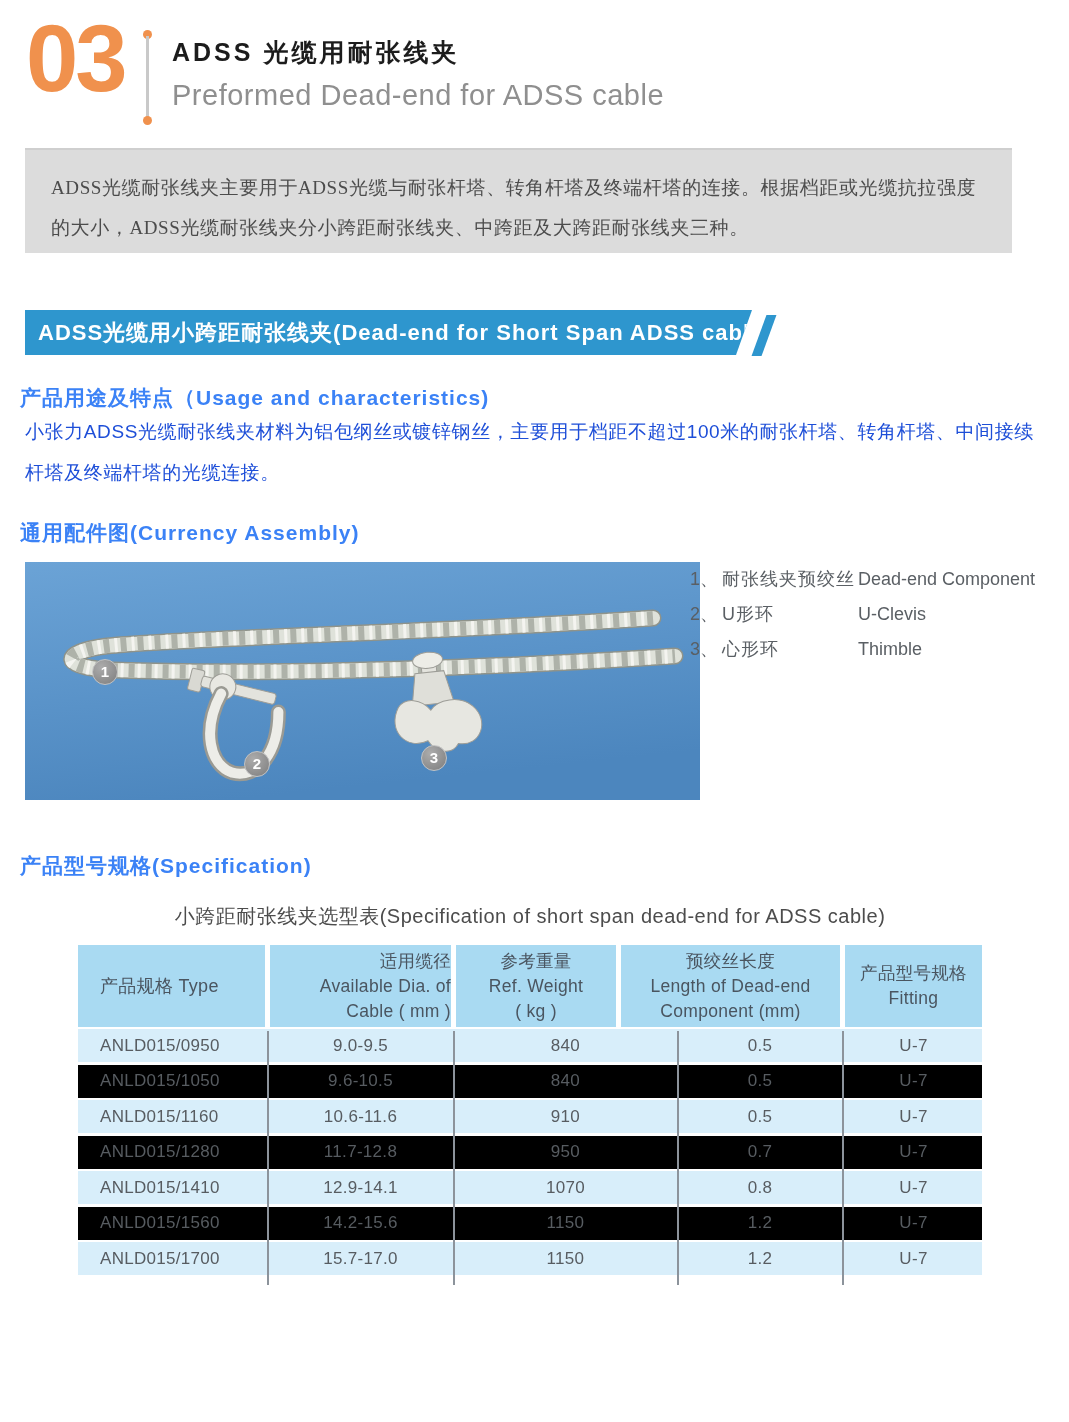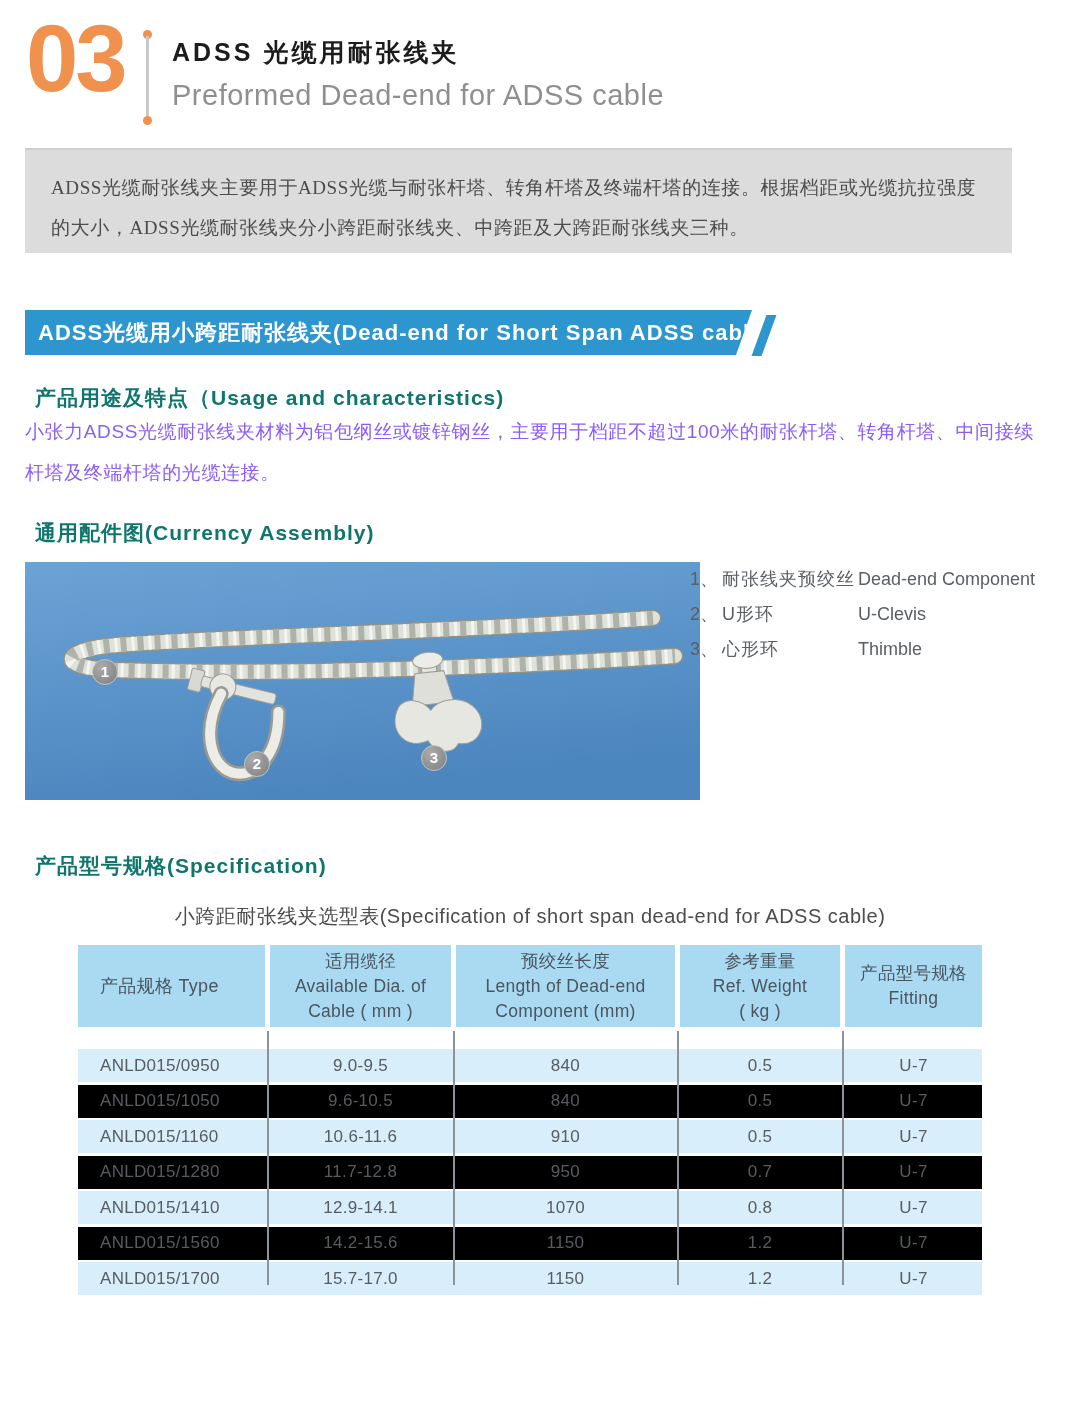--- a/index.html
+++ b/index.html
@@ -21,26 +21,26 @@
                background:#DCDCDC; border-top:2px solid #CFCFCF; box-sizing:border-box; padding:18px 26px 0; }
   .intro-text { font-size:19px; line-height:2.1; color:#4c4c4c; letter-spacing:0.6px;font-family:Liberation Serif, serif; }
   
   .banner { position:absolute; left:25px; top:310px; width:727px; height:45px; background:#2E96CE;
             clip-path:polygon(0 0,100% 0,calc(100% - 16px) 100%,0 100%);
             color:#ffffff; font-size:22px; font-weight:700; line-height:45px;
             padding-left:13px; box-sizing:border-box; letter-spacing:1px; white-space:nowrap; }
   .banner-tail { position:absolute; left:759px; top:315px; width:10px; height:41px;
                  background:#2E96CE; transform:skewX(-20deg); }
   
-  .h-orange { position:absolute; left:35px; font-size:21px; font-weight:700; color:#0f766e; letter-spacing:1px; }
+  .h-orange { position:absolute; left:20px; font-size:21px; font-weight:700; color:#3b82f6; letter-spacing:1px; }
   #usage-heading { top:384px; }
   #assembly-heading { top:519px; }
   #spec-heading { top:852px; }
   .body-text { position:absolute; left:25px; top:412px; width:1016px; font-size:19px;
-               line-height:2.15; color:#8b5cf6; letter-spacing:0.6px; }
+               line-height:2.15; color:#1d4ed8; letter-spacing:0.6px; }
   
   .photo { position:absolute; left:25px; top:562px; width:675px; height:238px; display:block; }
   .marker { position:absolute; width:26px; height:26px; border-radius:50%;
             background:radial-gradient(circle at 35% 30%, #ACACAC, #7D7D7D);
             border:1px solid #C3C3C3; box-sizing:border-box;
             color:#ffffff; font-size:15px; font-weight:700; text-align:center; line-height:24px; }
   #marker-1 { left:92px;  top:659px; }
   #marker-2 { left:244px; top:751px; }
   #marker-3 { left:421px; top:745px; }
   
@@ -53,22 +53,22 @@
   
   .table-title { position:absolute; left:78px; top:903px; width:904px; text-align:center;
                  font-size:20px; color:#4c4c4c; letter-spacing:0.5px; }
   .spec-table { position:absolute; left:78px; top:945px; width:904px; height:345px; }
   .thead { display:flex; gap:5px; height:82px; }
   .th { flex:none; background:#A9DAF2; color:#4a5560; display:flex; flex-direction:column;
         justify-content:center; align-items:center; font-size:17.5px; line-height:25px;
         letter-spacing:0.3px; text-align:center; }
   .th.c1 { align-items:flex-start; justify-content:center; padding-left:22px; box-sizing:border-box;
            font-size:18px; text-align:left; }
-  .c1 { width:187px; } .c2 { width:181px; } .c3 { width:219px; } .c4 { width:160px; } .c5 { width:137px; }
-  .tbody { margin-top:22px; }
+  .c1 { width:187px; } .c2 { width:181px;align-items:flex-end; } .c3 { width:219px; } .c4 { width:160px; } .c5 { width:137px; }
+  .tbody { margin-top:2px; }
   .trow { display:flex; gap:5px; height:33px; margin-bottom:2.5px; font-size:17px;
           color:#575c61; letter-spacing:0.3px; }
   .trow.blue { background:#D8EEFA; }
   .trow.white { background:#000000; }
   .td { flex:none; display:flex; align-items:center; justify-content:center; }
   .td.c1 { justify-content:flex-start; padding-left:22px; box-sizing:border-box; }
   .vline { position:absolute; width:2px; top:86px; height:254px; background:#8C939B; }
   #vl-1 { left:189px; } #vl-2 { left:375px; } #vl-3 { left:599px; } #vl-4 { left:764px; }
 </style>
 </head>
@@ -155,29 +155,29 @@
   <div class="spec-table">
     <div class="thead">
       <div class="th c1">
         <span>产品规格  Type</span>
       </div>
       <div class="th c2">
         <span>适用缆径</span>
         <span>Available Dia. of</span>
         <span>Cable ( mm )</span>
       </div>
+      <div class="th c4">
+        <span>参考重量</span>
+        <span>Ref. Weight</span>
+        <span>( kg )</span>
+      </div>
       <div class="th c3">
         <span>预绞丝长度</span>
         <span>Length of Dead-end</span>
         <span>Component (mm)</span>
-      </div>
-      <div class="th c4">
-        <span>参考重量</span>
-        <span>Ref. Weight</span>
-        <span>( kg )</span>
       </div>
       <div class="th c5">
         <span>产品型号规格</span>
         <span>Fitting</span>
       </div>
     </div>
 
     <div class="tbody">
       <div class="trow blue">
         <div class="td c1">ANLD015/0950</div>

